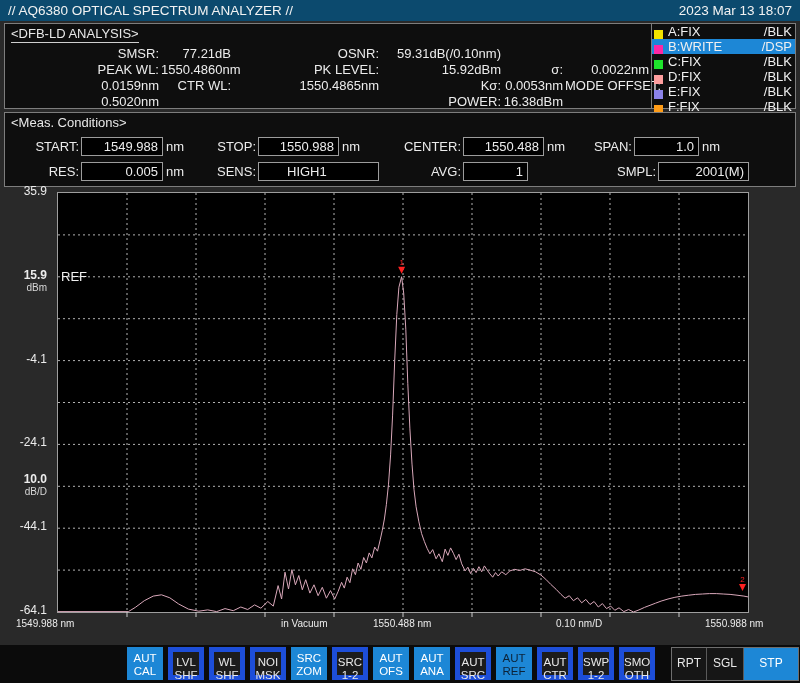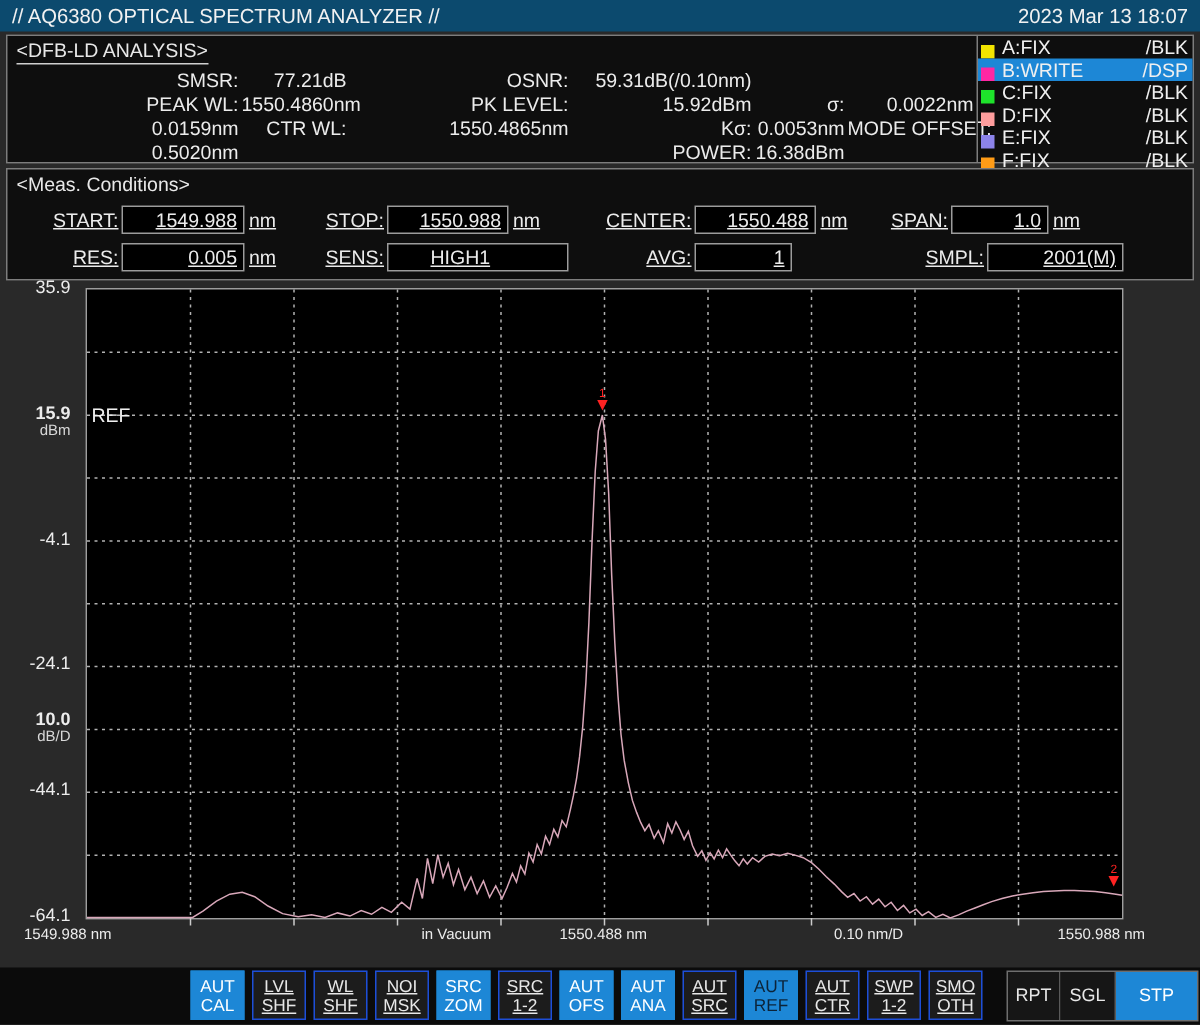--- a/index.html
+++ b/index.html
@@ -22,21 +22,21 @@
   .an-grid span{text-align:right;white-space:nowrap;padding-right:2px;}
   
   .legend{position:absolute;right:0;top:0;width:144px;height:84px;border-left:1px solid #7d7d7d;
     display:flex;flex-direction:column;box-sizing:border-box;}
   .trace-row{flex:1;display:flex;align-items:flex-end;font-size:13px;padding:0 3px 0 2px;color:#f0f0f0;}
   .trace-row.active{background:#1d87d6;}
   .swatch{width:9px;height:9px;margin-right:5px;flex:none;}
   .tlabel{white-space:nowrap;}
   .tstatus{margin-left:auto;white-space:nowrap;}
   
-  .field{position:absolute;display:flex;align-items:center;height:20px;font-size:13px;text-decoration:underline;}
+  .field{position:absolute;display:flex;align-items:center;height:20px;font-size:13px;}
   .flabel{text-align:right;white-space:nowrap;}
   .fbox{background:#000;border:1px solid #9c9c9c;height:19px;line-height:17px;box-sizing:border-box;
     text-align:right;padding:0 4px;margin-left:2px;white-space:nowrap;}
   .fbox.left{text-align:left;padding-left:28px;}
   .funit{margin-left:3px;}
   
   .ylabels{position:absolute;left:0;top:192px;width:52px;height:421px;font-size:12px;}
   .ylab{position:absolute;right:5px;width:47px;text-align:right;white-space:nowrap;}
   .ylab.small{font-size:10px;color:#d8d8d8;}
   .ylab.bold{font-weight:bold;}
@@ -46,21 +46,21 @@
   .grid{stroke:#b2b2b2;stroke-width:1;stroke-dasharray:2 3;}
   .tick{stroke:#cccccc;stroke-width:1;}
   .ref-tag{position:absolute;left:3px;top:76px;font-size:13px;color:#f0f0f0;}
   .xaxis{position:absolute;left:0;top:618px;width:800px;height:24px;font-size:10px;}
   .xaxis span{position:absolute;white-space:nowrap;}
   
   .toolbar{position:absolute;left:0;top:645px;width:800px;height:38px;background:#0b0b0b;}
   .tb-main{position:absolute;left:127px;top:2px;display:flex;}
   .tb-btn{width:36px;height:33px;margin-right:5px;text-align:center;font-size:11.5px;line-height:13px;
     padding-top:4px;box-sizing:border-box;cursor:default;}
-  .tb-btn.dark{background:#1c1c1c;border:1px solid #1d4ed8;color:#e8e8e8;text-decoration:underline;}
+  .tb-btn.dark{background:#1c1c1c;border:5px solid #1d4ed8;color:#e8e8e8;}
   .tb-btn.blue{background:#1d87d6;border:1px solid #1d87d6;color:#fff;}
   .tb-btn.blue-dark-text{background:#1d87d6;border:1px solid #1d87d6;color:#0c2338;}
   .tb-right{position:absolute;left:671px;top:2px;width:128px;height:34px;border:1px solid #6e6e6e;
     box-sizing:border-box;display:flex;}
   .tb-rbtn{height:100%;text-align:center;font-size:12px;line-height:31px;box-sizing:border-box;}
   .tb-rbtn.dark{background:#161616;color:#e8e8e8;border-right:1px solid #5a5a5a;}
   .tb-rbtn.blue{background:#1d87d6;color:#fff;}
 </style>
 </head>
 <body>

